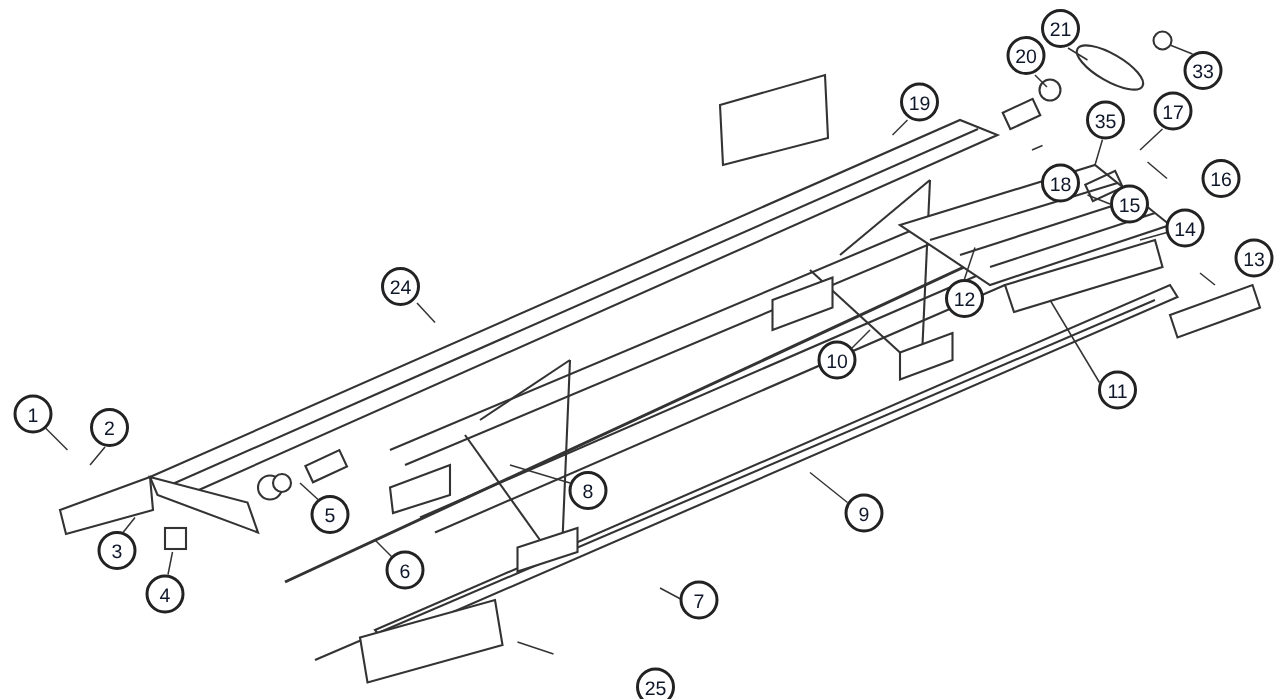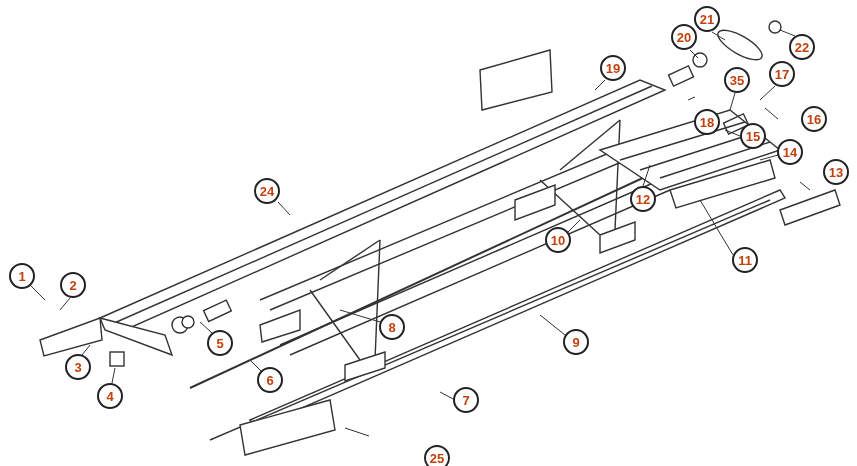--- a/index.html
+++ b/index.html
@@ -1,18 +1,18 @@
 <!DOCTYPE html>
 <html><head>
 <meta charset="utf-8">
 <style>
   html,body{margin:0;padding:0;background:#fff;}
   #stage{position:relative;width:857px;height:466px;overflow:hidden;background:#ffffff;font-family:"Liberation Sans",sans-serif;}
   svg{position:absolute;left:0;top:0;}
-  .callout{position:absolute;width:26px;height:26px;margin-left:-13px;margin-top:-13px;border:2px solid #222;border-radius:50%;background:#fff;box-sizing:border-box;display:flex;align-items:center;justify-content:center;font-size:13px;font-weight:bold;color:#c2410c;}
+  .callout{position:absolute;width:26px;height:26px;margin-left:-13px;margin-top:-13px;border:2px solid #222;border-radius:50%;background:#fff;box-sizing:border-box;display:flex;align-items:center;justify-content:center;font-size:13px;font-weight:normal;color:#0f172a;}
 </style>
 </head>
 <body>
 
 <div id="stage">
 <svg width="857" height="466" viewBox="0 0 857 466" stroke="#333" fill="none" stroke-width="1.4">
 
   <g>
     <polygon points="100,318 640,80 665,90 125,330" fill="#fff"></polygon>
     <line x1="112" y1="324" x2="652" y2="86"></line>
@@ -110,18 +110,18 @@
       <div class="callout" style="left: 643px; top: 199px;">12</div>
       <div class="callout" style="left: 812px; top: 172px; margin-left: 11px;">13</div>
       <div class="callout" style="left: 790px; top: 152px;">14</div>
       <div class="callout" style="left: 753px; top: 136px;">15</div>
       <div class="callout" style="left: 790px; top: 119px; margin-left: 11px;">16</div>
       <div class="callout" style="left: 782px; top: 74px;">17</div>
       <div class="callout" style="left: 707px; top: 97px; margin-top: 12px;">18</div>
       <div class="callout" style="left: 613px; top: 68px;">19</div>
       <div class="callout" style="left: 684px; top: 37px;">20</div>
       <div class="callout" style="left: 707px; top: 19px;">21</div>
-      <div class="callout" style="left: 802px; top: 47px;">22</div>
+      <div class="callout" style="left: 802px; top: 47px;">33</div>
       <div class="callout" style="left: 737px; top: 80px;">35</div>
       <div class="callout" style="left: 267px; top: 191px;">24</div>
       <div class="callout" style="left: 382px; top: 458px; margin-left: 42px;">25</div>
     </div>
 </div>
 
 </body></html>

